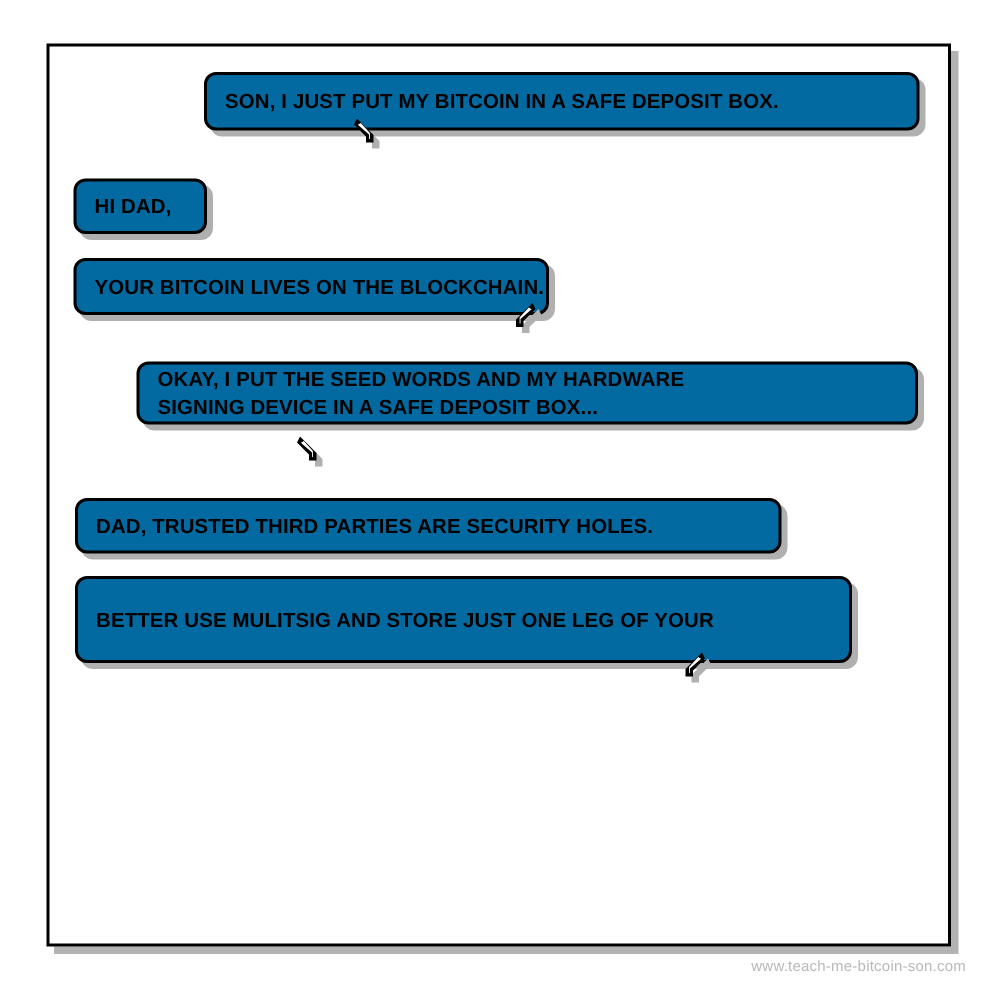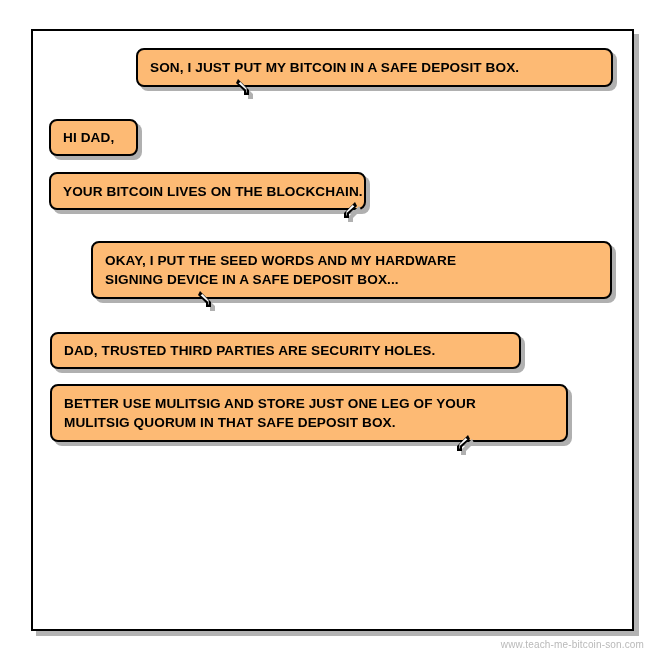--- a/index.html
+++ b/index.html
@@ -45,21 +45,21 @@
     left: 4px;
     top: 4px;
     width: 100%;
     height: 100%;
     background: #b0b0b0;
     border-radius: 8px;
     box-sizing: border-box;
   }
   .bubble {
     position: relative;
-    background: #fdba74;
+    background: #0369a1;
     border: 2px solid #000000;
     border-radius: 8px;
     box-sizing: border-box;
     padding: 9px 13px 9px 12px;
     display: flex;
     flex-direction: column;
     justify-content: center;
     height: 100%;
   }
   .bubble-line {
@@ -144,21 +144,21 @@
       </svg>
     </div>
     <div class="tail" style="left:288px; top:30px;">
       <svg width="20" height="20" viewBox="0 0 20 20">
         <path d="M18 0 L7 11 L7 16 L12 16 L12 12 L20 4 Z" fill="#000000"></path>
         <path d="M15.5 3 L9.4 9.6 L9.4 13.6 L10.0 13.6 L10.0 10.7 L17.4 4.2 Z" fill="#ffffff"></path>
       </svg>
     </div>
   </div>
 
-  <div class="bubble-wrap" style="left:91px; top:241px; width:521px; height:58px;">
+  <div class="bubble-wrap" style="left:91px; top:241px; width:521px; height:42px;">
     <div class="bubble-shadow"></div>
     <div class="bubble">
       <div class="bubble-line">OKAY, I PUT THE SEED WORDS AND MY HARDWARE</div>
       <div class="bubble-line">SIGNING DEVICE IN A SAFE DEPOSIT BOX...</div>
     </div>
     <div class="tail-shadow" style="left:111px; top:54px;">
       <svg width="20" height="20" viewBox="0 0 20 20">
         <path d="M2 0 L13 11 L13 16 L8 16 L8 12 L0 4 Z" fill="#b0b0b0"></path>
       </svg>
     </div>
@@ -174,21 +174,20 @@
     <div class="bubble-shadow"></div>
     <div class="bubble">
       <div class="bubble-line">DAD, TRUSTED THIRD PARTIES ARE SECURITY HOLES.</div>
     </div>
   </div>
 
   <div class="bubble-wrap" style="left:50px; top:384px; width:518px; height:58px;">
     <div class="bubble-shadow"></div>
     <div class="bubble">
       <div class="bubble-line">BETTER USE MULITSIG AND STORE JUST ONE LEG OF YOUR</div>
-      <div class="bubble-line">MULITSIG QUORUM IN THAT SAFE DEPOSIT BOX.</div>
     </div>
     <div class="tail-shadow" style="left:404px; top:55px;">
       <svg width="20" height="20" viewBox="0 0 20 20">
         <path d="M18 0 L7 11 L7 16 L12 16 L12 12 L20 4 Z" fill="#b0b0b0"></path>
       </svg>
     </div>
     <div class="tail" style="left:400px; top:51px;">
       <svg width="20" height="20" viewBox="0 0 20 20">
         <path d="M18 0 L7 11 L7 16 L12 16 L12 12 L20 4 Z" fill="#000000"></path>
         <path d="M15.5 3 L9.4 9.6 L9.4 13.6 L10.0 13.6 L10.0 10.7 L17.4 4.2 Z" fill="#ffffff"></path>

